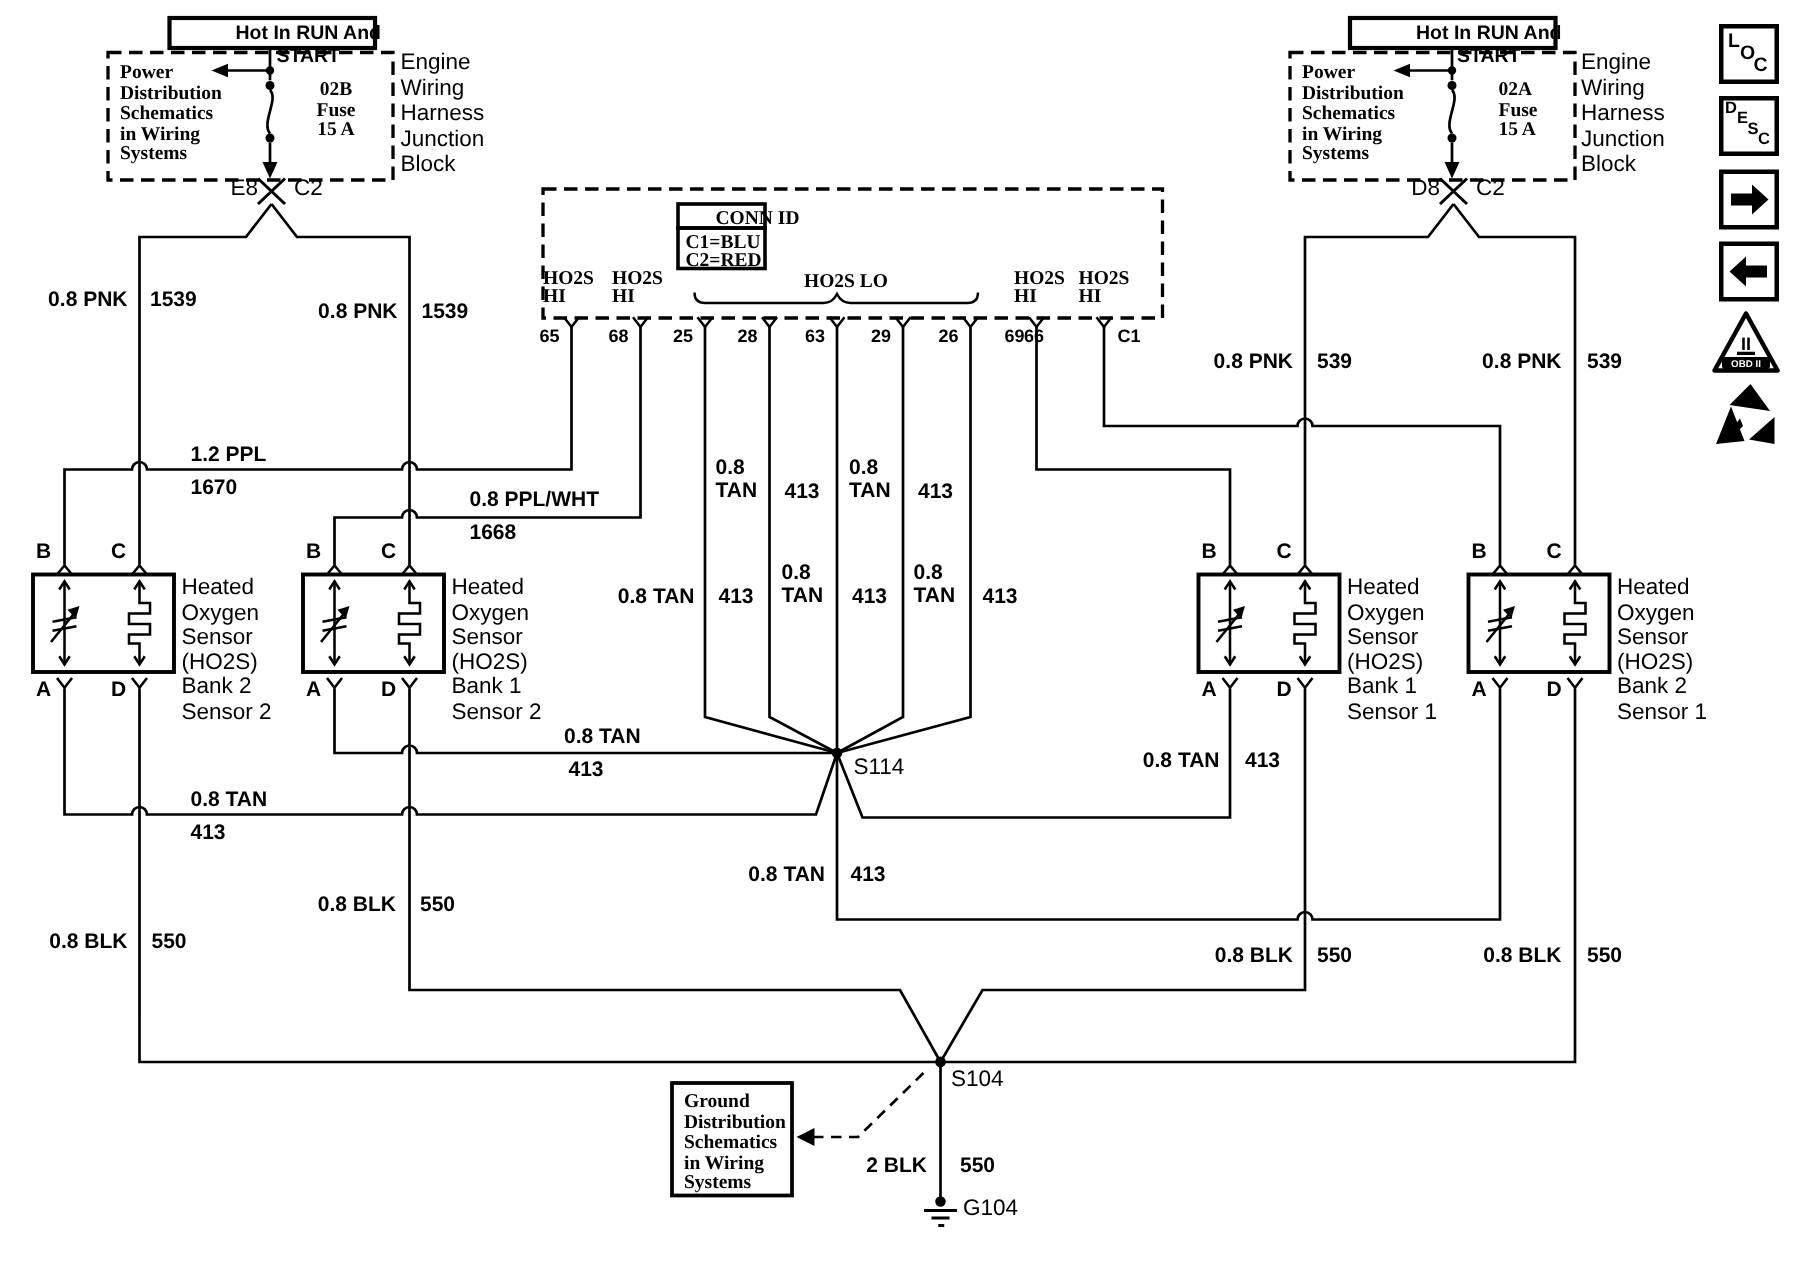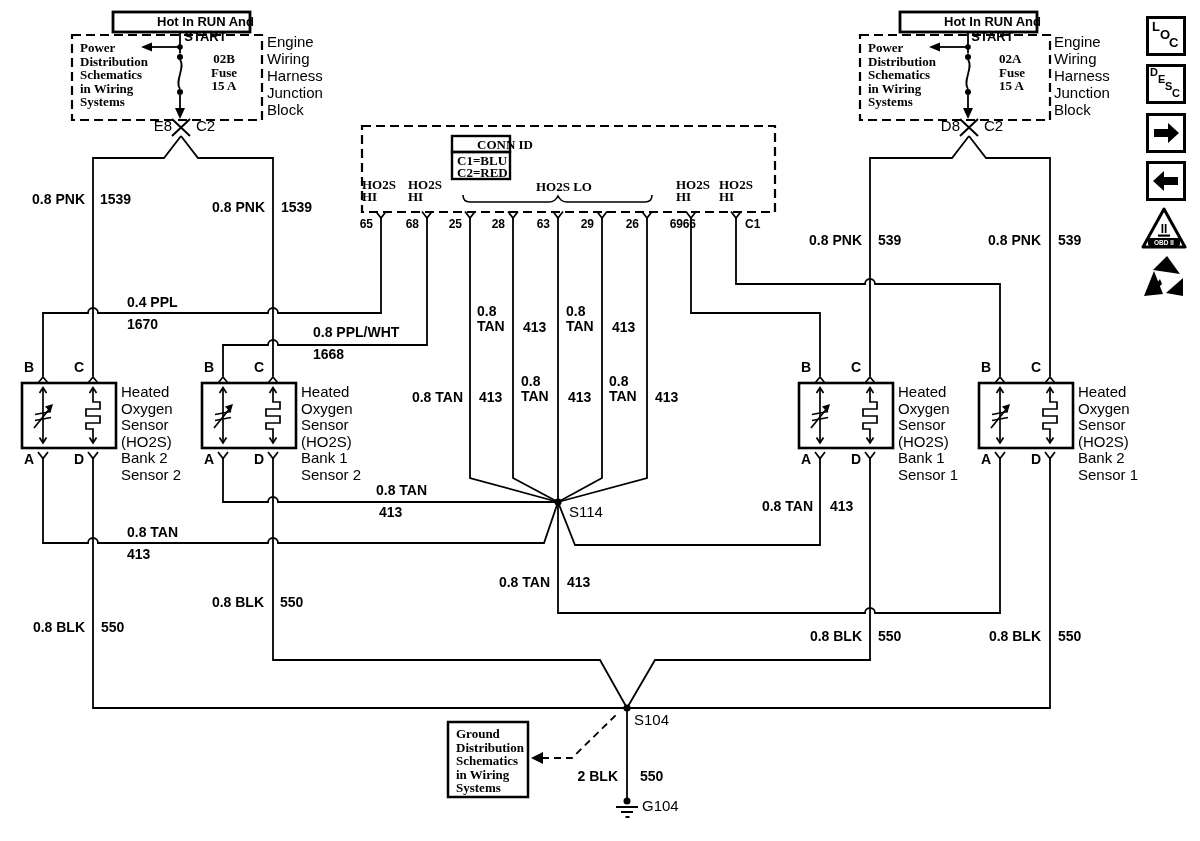--- a/index.html
+++ b/index.html
@@ -243,21 +243,21 @@
 
 <div class="t fs14b ra" style="left:18px;top:192px;width:67px;">0.8 PNK</div>
 <div class="t fs14b" style="left:100px;top:192px;">1539</div>
 <div class="t fs14b ra" style="left:198px;top:200px;width:67px;">0.8 PNK</div>
 <div class="t fs14b" style="left:281px;top:200px;">1539</div>
 <div class="t fs14b ra" style="left:795px;top:233px;width:67px;">0.8 PNK</div>
 <div class="t fs14b" style="left:878px;top:233px;">539</div>
 <div class="t fs14b ra" style="left:974px;top:233px;width:67px;">0.8 PNK</div>
 <div class="t fs14b" style="left:1058px;top:233px;">539</div>
 
-<div class="t fs14b" style="left:127px;top:295px;">0.4 PPL</div>
+<div class="t fs14b" style="left:127px;top:295px;">1.2 PPL</div>
 <div class="t fs14b" style="left:127px;top:317px;">1670</div>
 <div class="t fs14b" style="left:313px;top:325px;">0.8 PPL/WHT</div>
 <div class="t fs14b" style="left:313px;top:347px;">1668</div>
 
 <div class="t fs14b wrap" style="left:477px;top:304px;">0.8 TAN</div>
 <div class="t fs14b" style="left:523px;top:320px;">413</div>
 <div class="t fs14b wrap" style="left:566px;top:304px;">0.8 TAN</div>
 <div class="t fs14b" style="left:612px;top:320px;">413</div>
 
 <div class="t fs14b ra" style="left:405px;top:390px;width:58px;">0.8 TAN</div>

